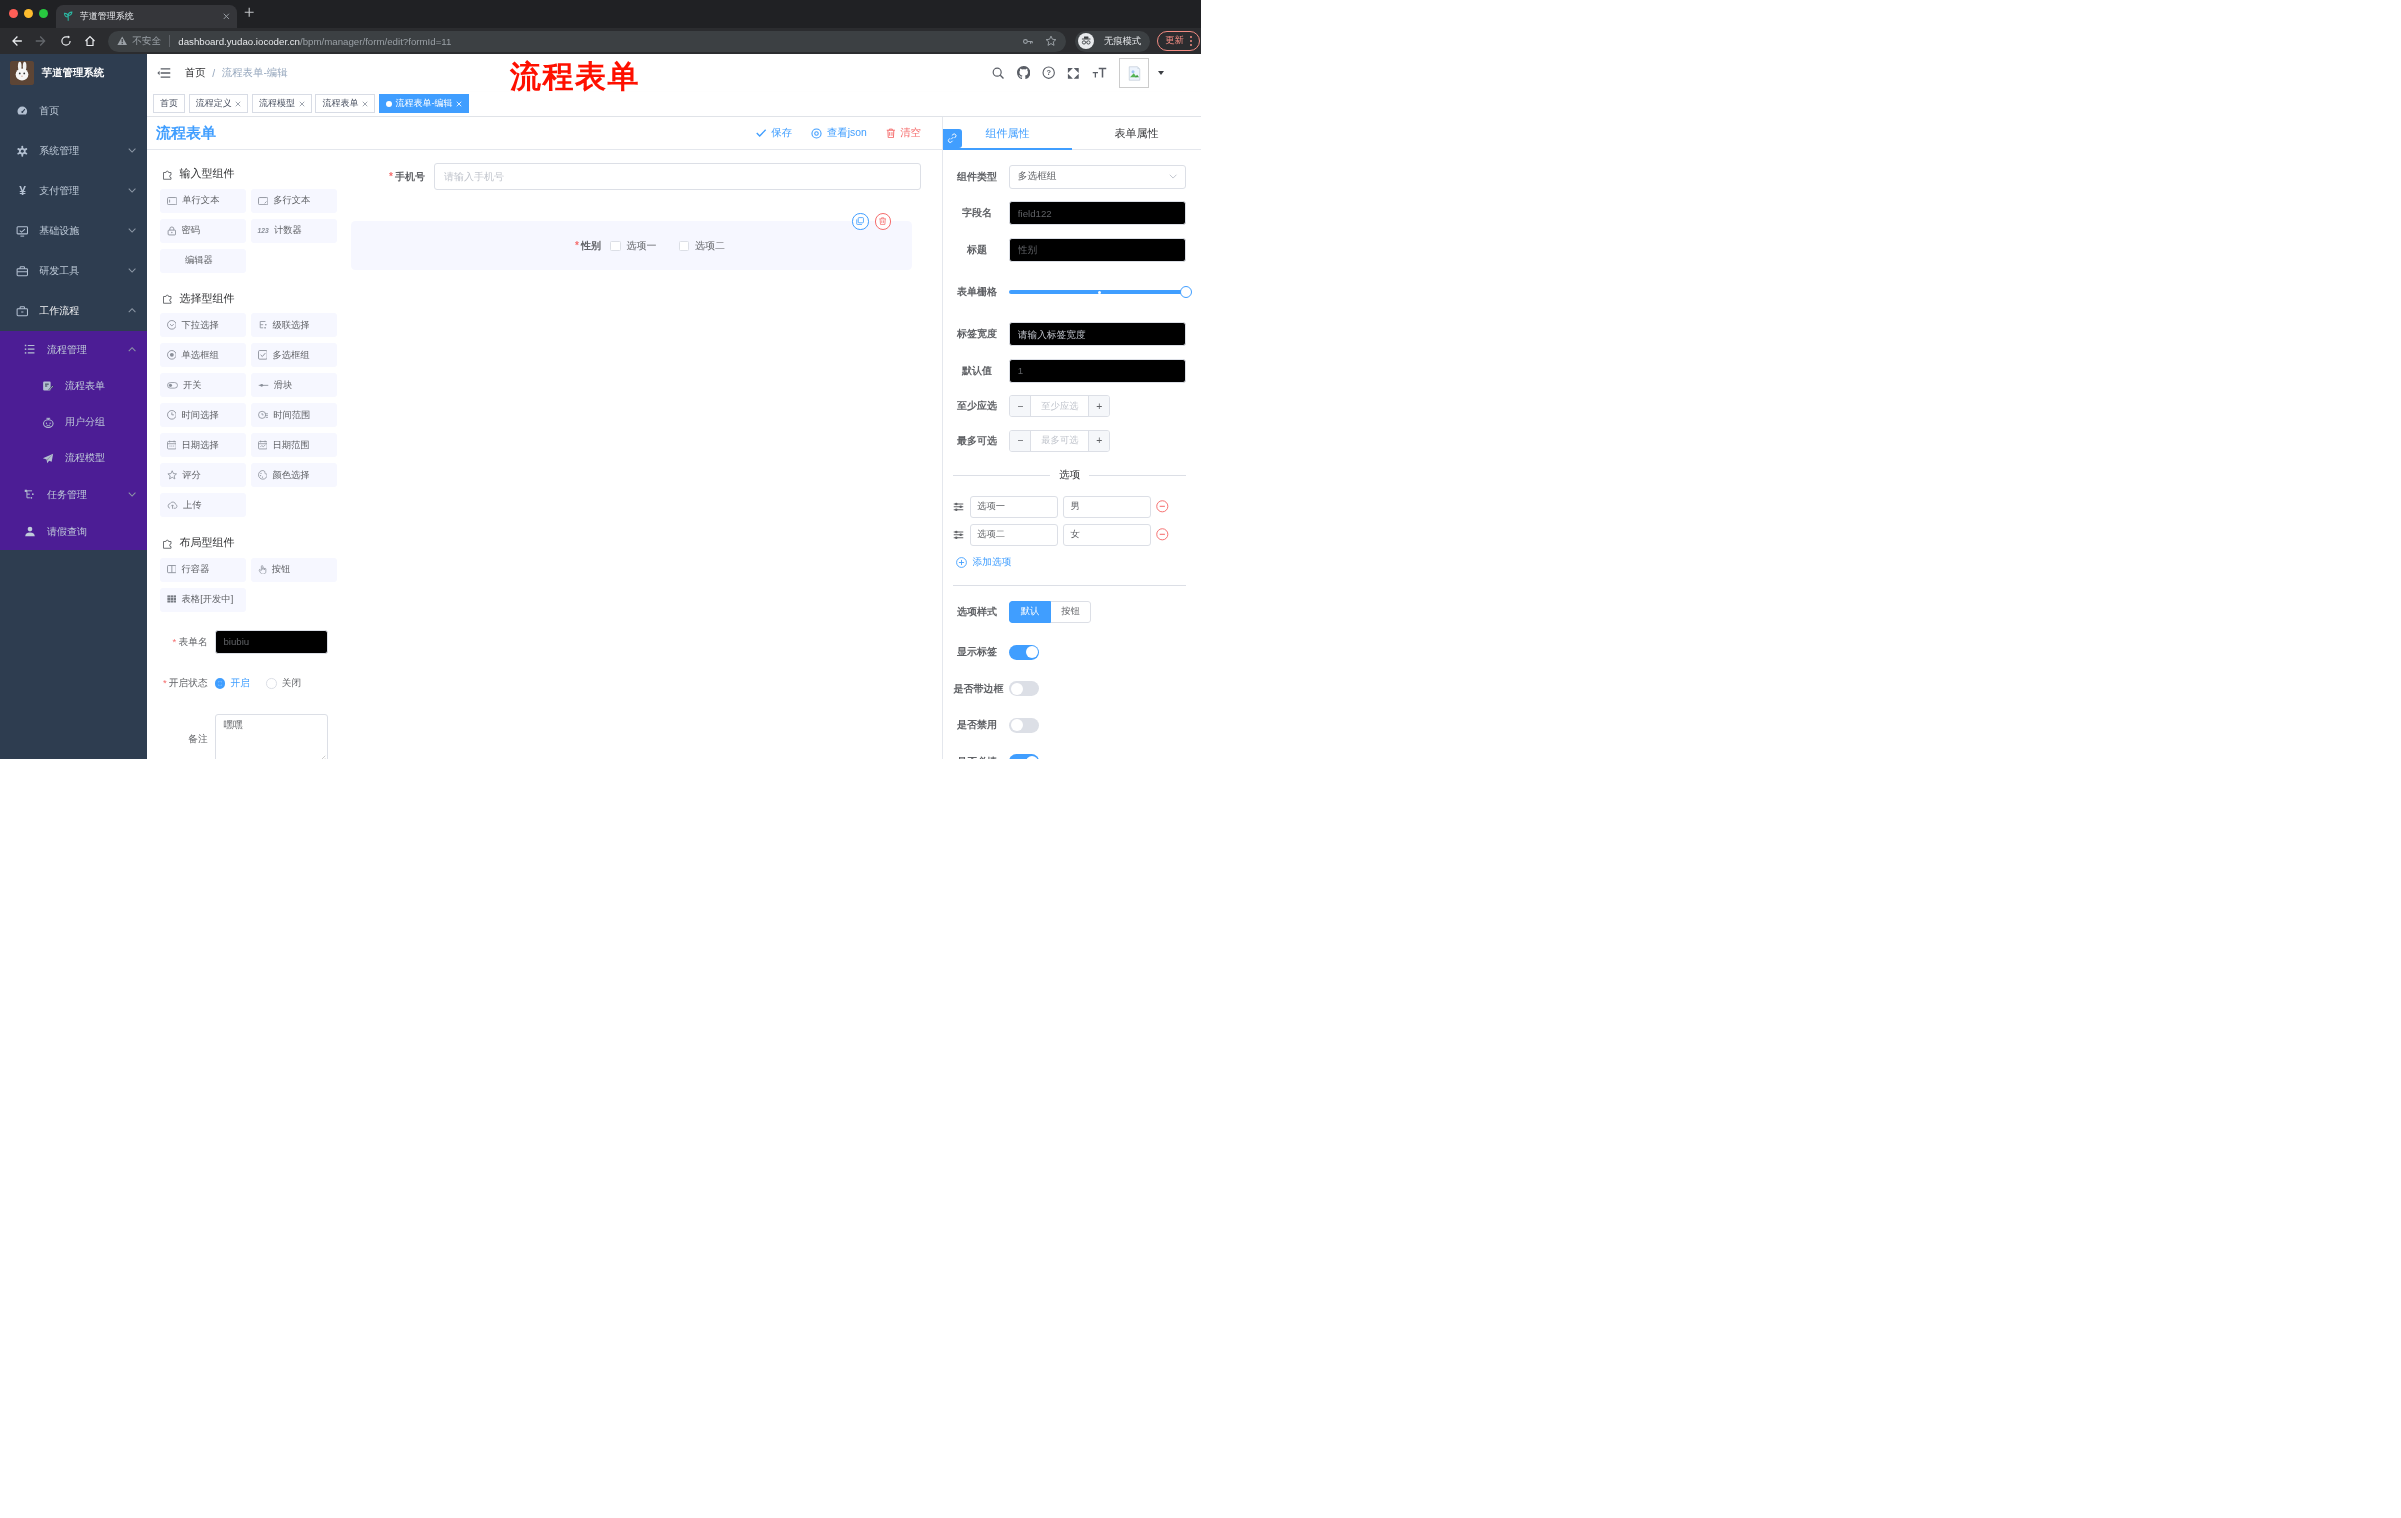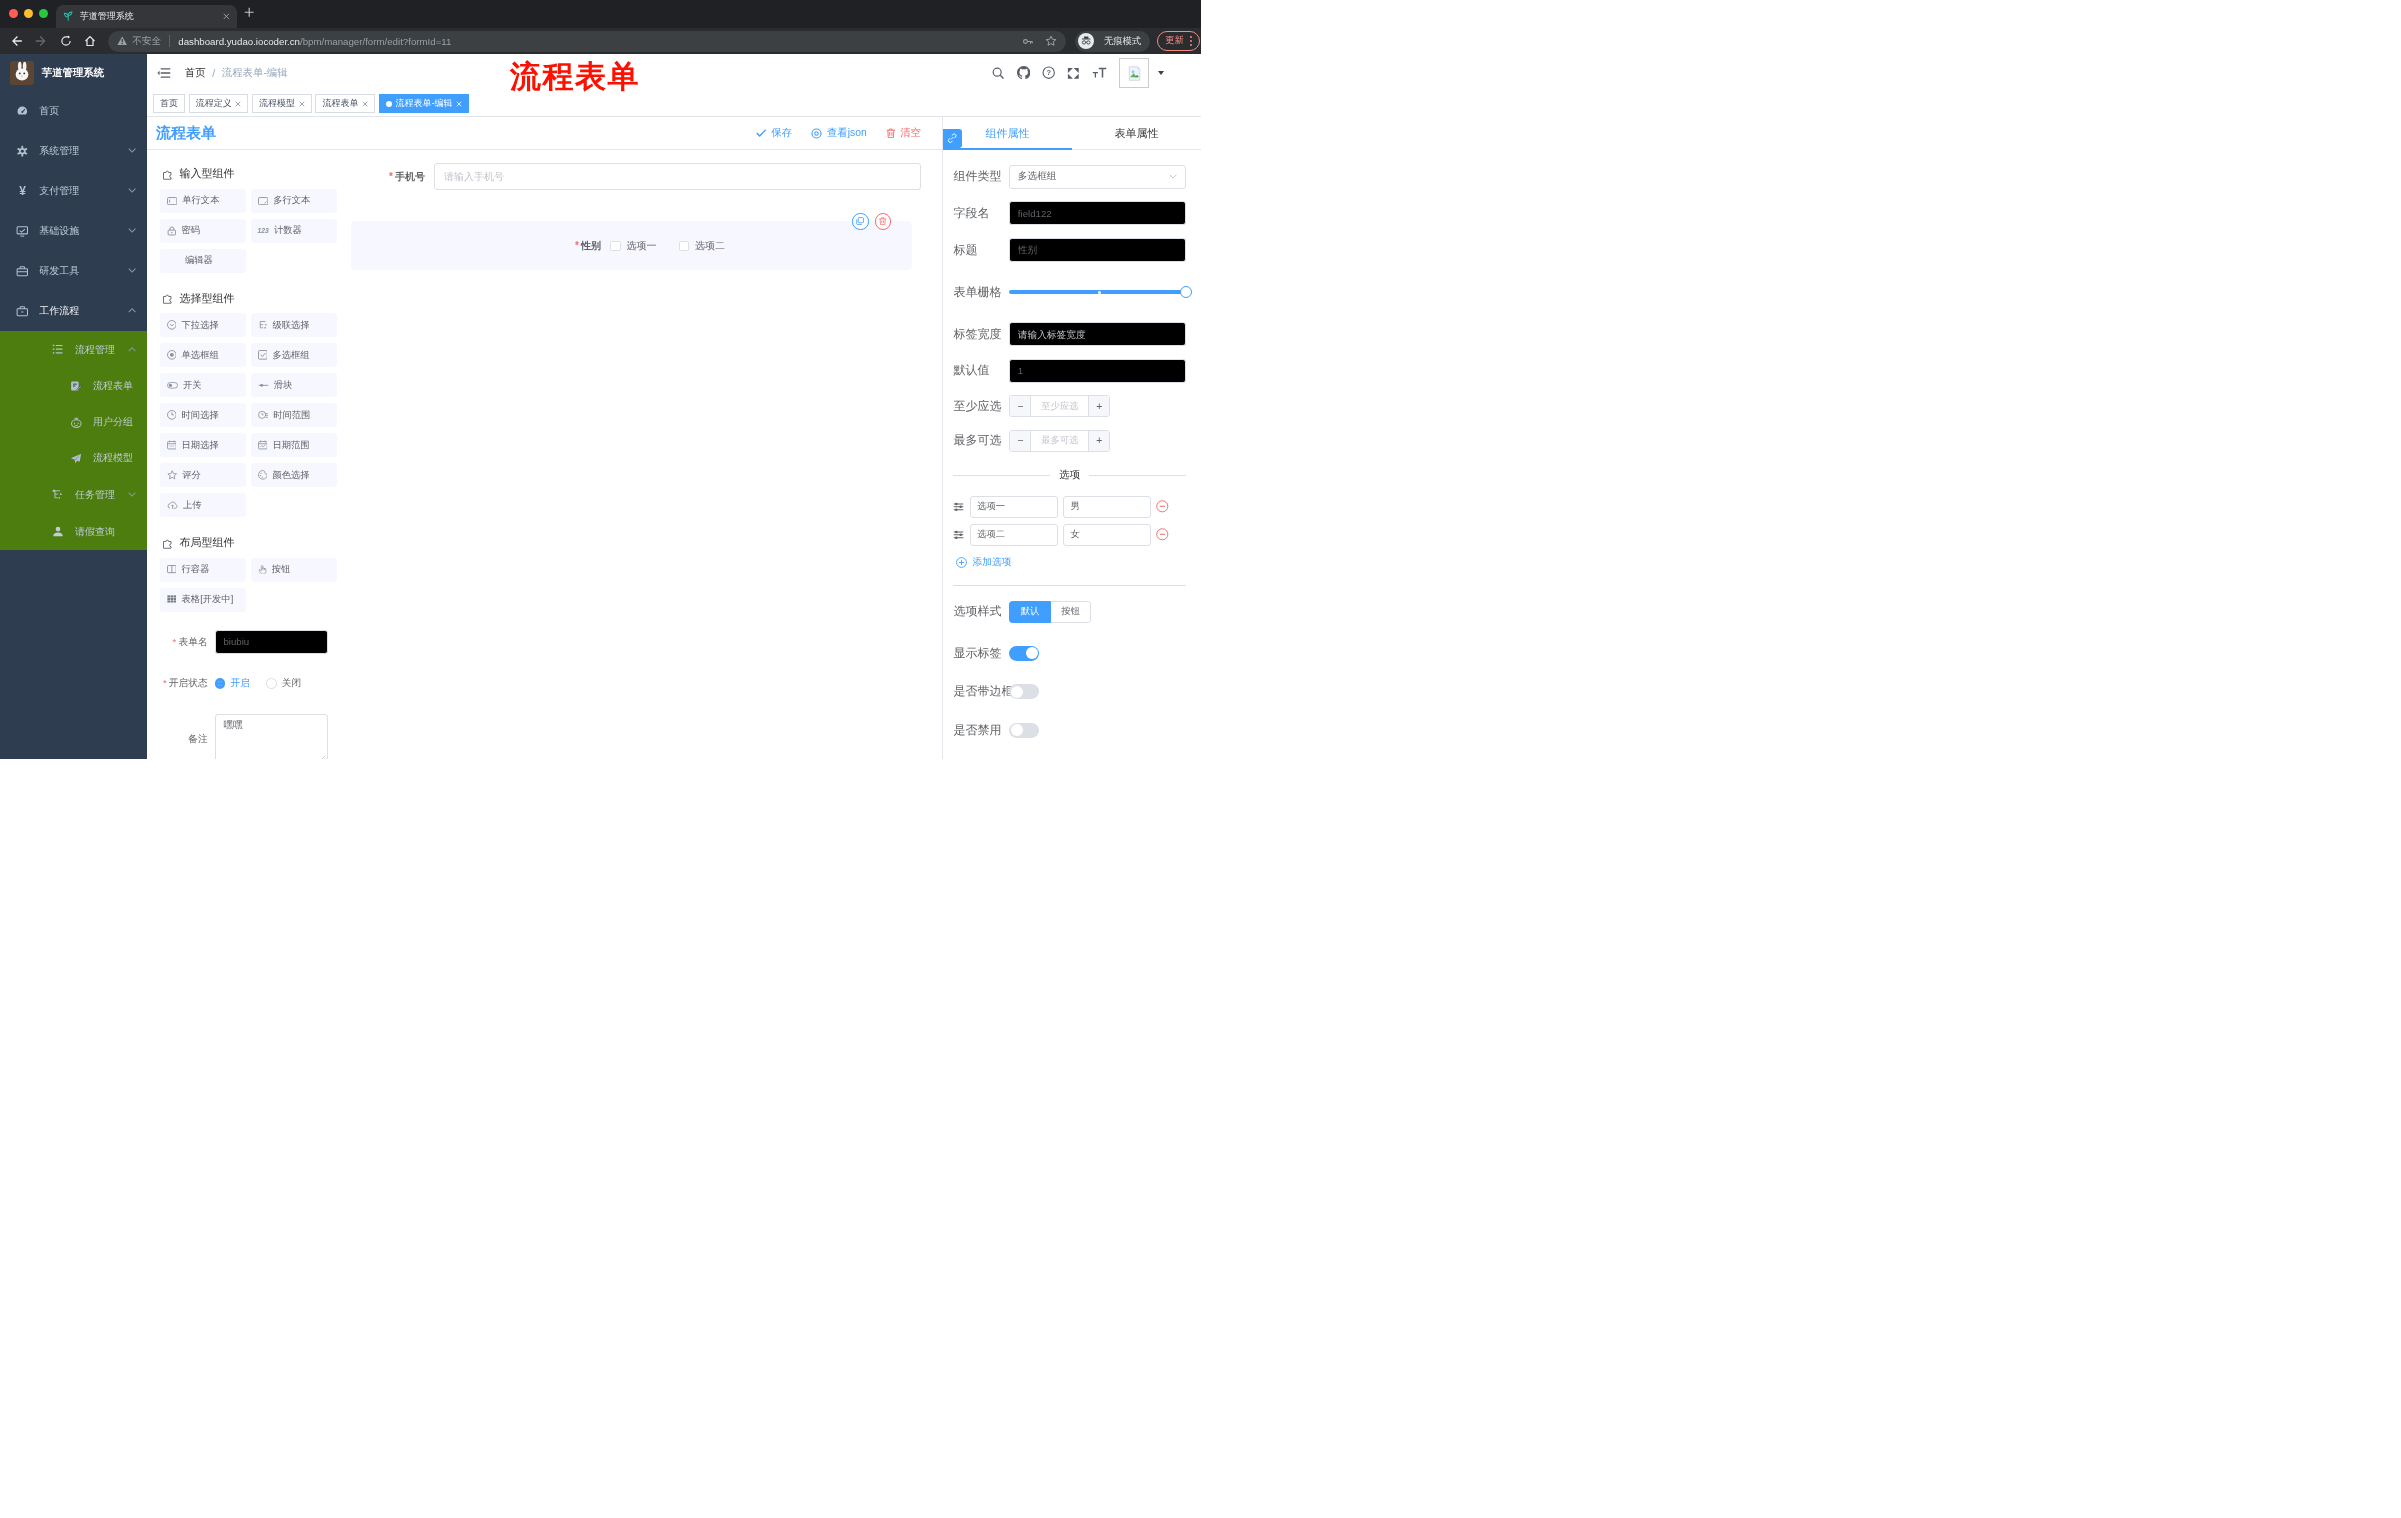--- a/index.html
+++ b/index.html
@@ -39,21 +39,21 @@
   .app { position:absolute; left:0; top:54px; width:1201px; height:705px; background:#fff; }
 
   
   .sidebar { position:absolute; left:0; top:0; width:147px; height:705px; background:#2e3d50; overflow:hidden; }
   .logo { height:37px; display:flex; align-items:center; gap:7.4px; padding-left:10.4px; }
   .logo-img { width:24px; height:24px; border-radius:3px; background:#5d4535; overflow:hidden; flex:none; }
   .logo-title { color:#fff; font-size:10.4px; font-weight:bold; white-space:nowrap; }
   .mitem { height:40px; display:flex; align-items:center; gap:10.4px; padding:0 10.4px 0 16.3px; color:#bfcbd9; font-size:10px; cursor:pointer; }
   .mitem .mi { width:12.6px; flex:none; }
   .mitem .lbl { flex:1; white-space:nowrap; }
-  .submenu { background:#4d7c0f;padding-left:28px; }
+  .submenu { background:#4c1d95; }
   .mitem.sub1 { height:37px; padding-left:24px; }
   .mitem.sub2 { height:36px; padding-left:42px; }
   .chev { flex:none; }
 
   
   .hdr { position:absolute; left:147px; top:0; width:1054px; height:38px; background:#fff; display:flex; align-items:center; }
   .collapse { margin-left:10.4px; }
   .crumbs { margin-left:13.4px; display:flex; gap:6.7px; font-size:10.4px; align-items:center; }
   .crumb-cur { color:#97a8be; }
   .crumb-sep { color:#97a8be; }
@@ -127,21 +127,21 @@
   
   .panel { position:absolute; left:795px; top:0; width:259px; height:642px; border-left:0.7px solid #e4e7ed; background:#fff; }
   .ptabs { height:33px; display:flex; border-bottom:0.7px solid #e4e7ed; position:relative; }
   .ptab { flex:1; display:flex; align-items:center; justify-content:center; font-size:11px; color:#303133; cursor:pointer; }
   .ptab.active { color:#409eff; }
   .ptab-line { position:absolute; left:0; bottom:-0.7px; width:129px; height:1.5px; background:#409eff; }
   .affix { position:absolute; left:0; top:12px; width:19.3px; height:19.3px; background:#409eff; border-radius:0 3px 3px 0;
            display:flex; align-items:center; justify-content:center; }
   .pbody { position:absolute; left:0; top:33px; width:258px; height:609px; padding:10.4px 15px 0 10.4px; overflow:hidden; }
   .prow { display:flex; align-items:center; margin-bottom:12.6px; }
-  .plabel { width:56px; flex:none; text-align:left; padding-right:9px; color:#606266; font-size:12px; white-space:nowrap; }
+  .plabel { width:56px; flex:none; text-align:center; padding-right:9px; color:#606266; font-size:10px; white-space:nowrap;font-weight:bold; }
   .pctrl { flex:1; }
   .el-select { position:relative; height:24px; border:0.7px solid #dcdfe6; border-radius:3px; display:flex;
                align-items:center; padding:0 7.4px; color:#606266; cursor:pointer; background:#fff; }
   .el-select .sel-arrow { margin-left:auto; }
   .slider { position:relative; height:24px; display:flex; align-items:center; }
   .sl-track { width:100%; height:4.5px; border-radius:2.2px; background:#409eff; position:relative; }
   .sl-mark { position:absolute; left:50%; top:0.7px; width:3px; height:3px; border-radius:50%; background:#fff; }
   .sl-handle { position:absolute; right:-6px; top:-3.7px; width:12px; height:12px; border-radius:50%; background:#fff; border:1.5px solid #409eff; }
   .stepper { width:101px; height:22px; border:0.7px solid #dcdfe6; border-radius:3px; display:flex; overflow:hidden; background:#fff; }
   .stp-btn { width:21px; background:#f5f7fa; color:#606266; display:flex; align-items:center; justify-content:center;

